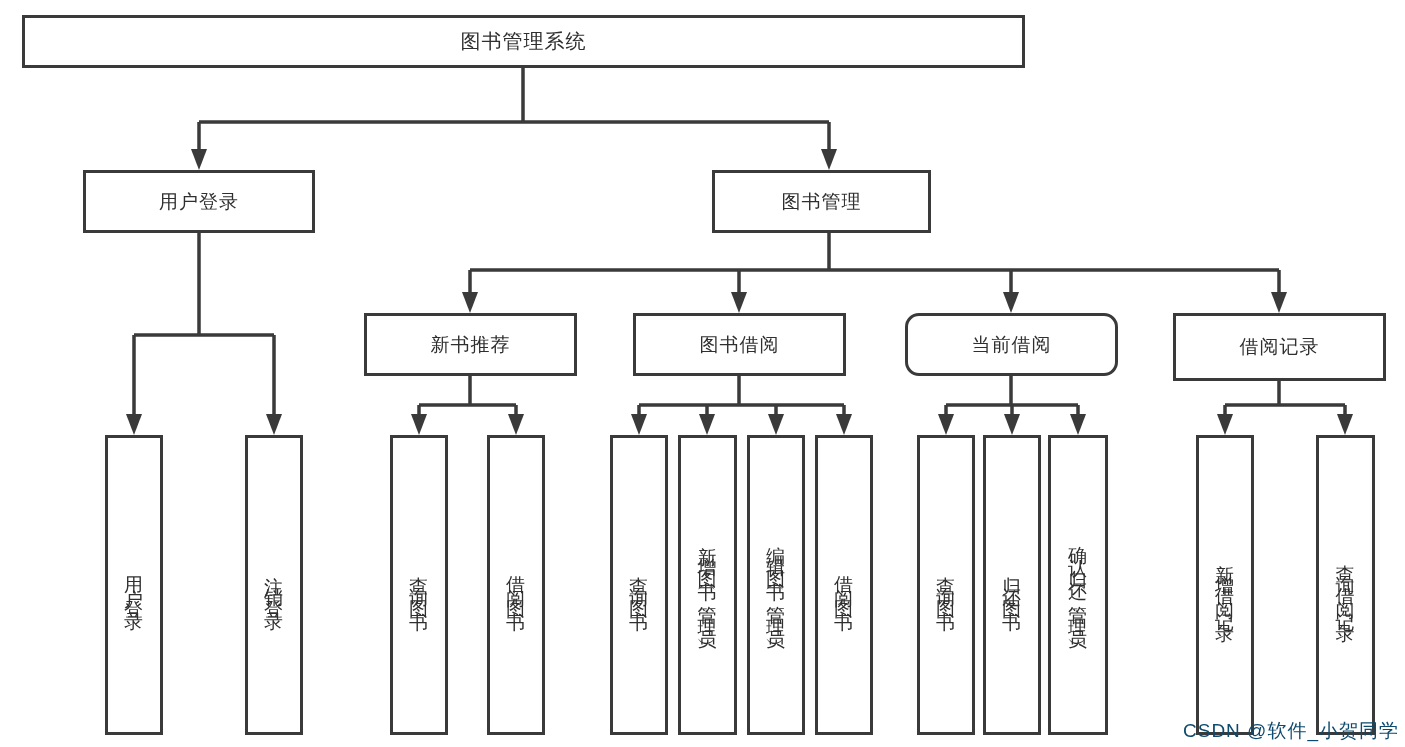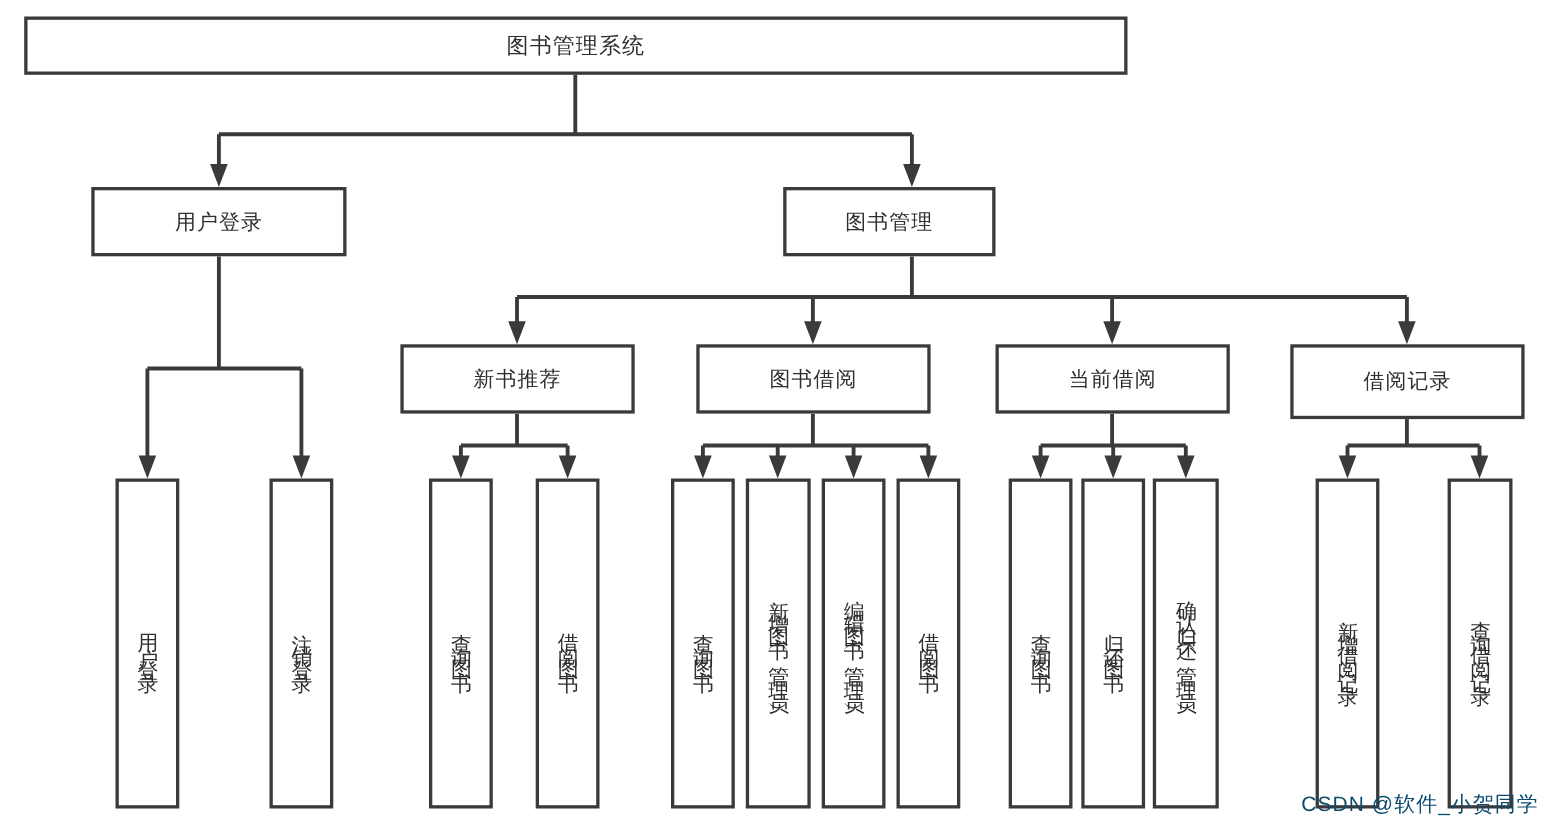--- a/index.html
+++ b/index.html
@@ -101,31 +101,31 @@
     </g>
   </svg>
 
   <div class="box hbox root" style="left:22px; top:15px; width:1003px; height:53px;">
     <span>图书管理系统</span>
   </div>
 
   <div class="box hbox" style="left:83px; top:170px; width:232px; height:63px;">
     <span>用户登录</span>
   </div>
-  <div class="box hbox" style="left:712px; top:170px; width:193px; height:63px;">
+  <div class="box hbox" style="left:712px; top:170px; width:219px; height:63px;">
     <span>图书管理</span>
   </div>
 
   <div class="box hbox" style="left:364px; top:313px; width:213px; height:63px;text-align:right;">
     <span>新书推荐</span>
   </div>
   <div class="box hbox" style="left:633px; top:313px; width:213px; height:63px;font-family:Liberation Mono, monospace;">
     <span>图书借阅</span>
   </div>
-  <div class="box hbox" style="left:905px; top:313px; width:213px; height:63px;">
+  <div class="box hbox" style="left:905px; top:313px; width:213px; height:63px;border-radius:14px;">
     <span>当前借阅</span>
   </div>
   <div class="box hbox" style="left:1173px; top:313px; width:213px; height:68px;">
     <span>借阅记录</span>
   </div>
 
   <div class="box vbox" style="left:105px; top:435px; width:58px; height:300px;">
     <span>用户登录</span>
   </div>
   <div class="box vbox" style="left:245px; top:435px; width:58px; height:300px;">

